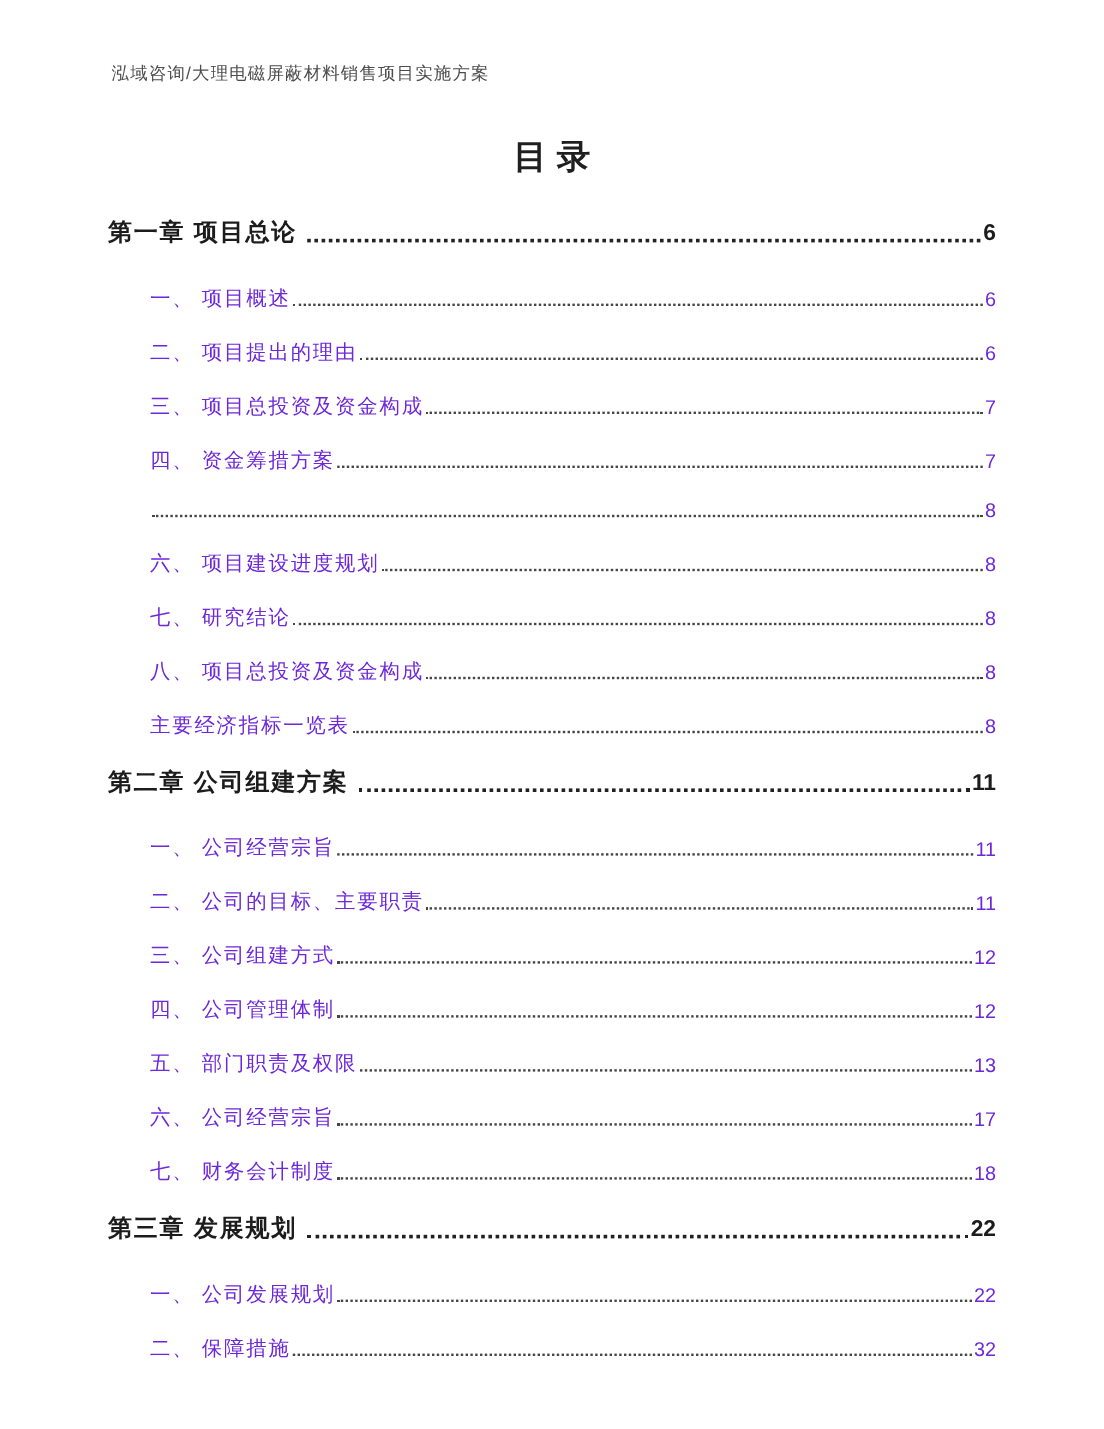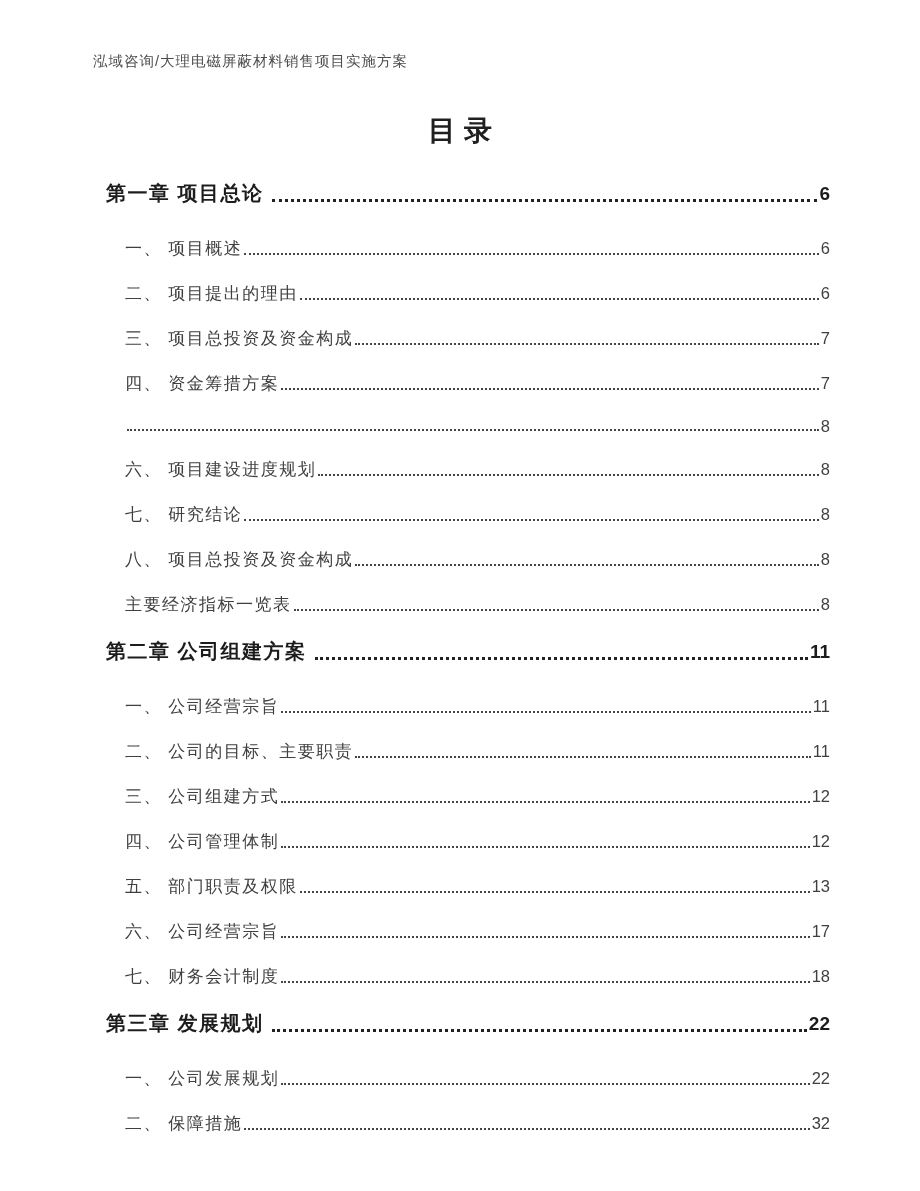--- a/index.html
+++ b/index.html
@@ -34,30 +34,31 @@
     color: #1f1f1f;
     margin-bottom: 30px;
     padding-left: 8px; 
   }
   .toc-line {
     display: flex;
     align-items: baseline;
     white-space: nowrap;
   }
   .chapter-line {
-    margin: 12px 0 30px 16px;
+    margin: 12px 0 30px 0;
     font-size: 20px;
     font-weight: bold;
     color: #1c1c1c;
   }
   .item-line {
     margin-bottom: 22px;
     font-size: 17px;
-    color: #404040;
+    color: #6d28d9;
     padding-left: 35px;
+    align-items: flex-end;
   }
   .toc-label { flex: 0 0 auto; letter-spacing: 1.5px; }
   .chapter-line .toc-label { padding-right: 6px; }
   .toc-dots {
     flex: 1 1 auto;
     min-width: 24px;
     align-self: flex-end;
     margin: 0 2px 5px 2px;
     border-bottom: 2px dotted #454545;
     height: 0;

